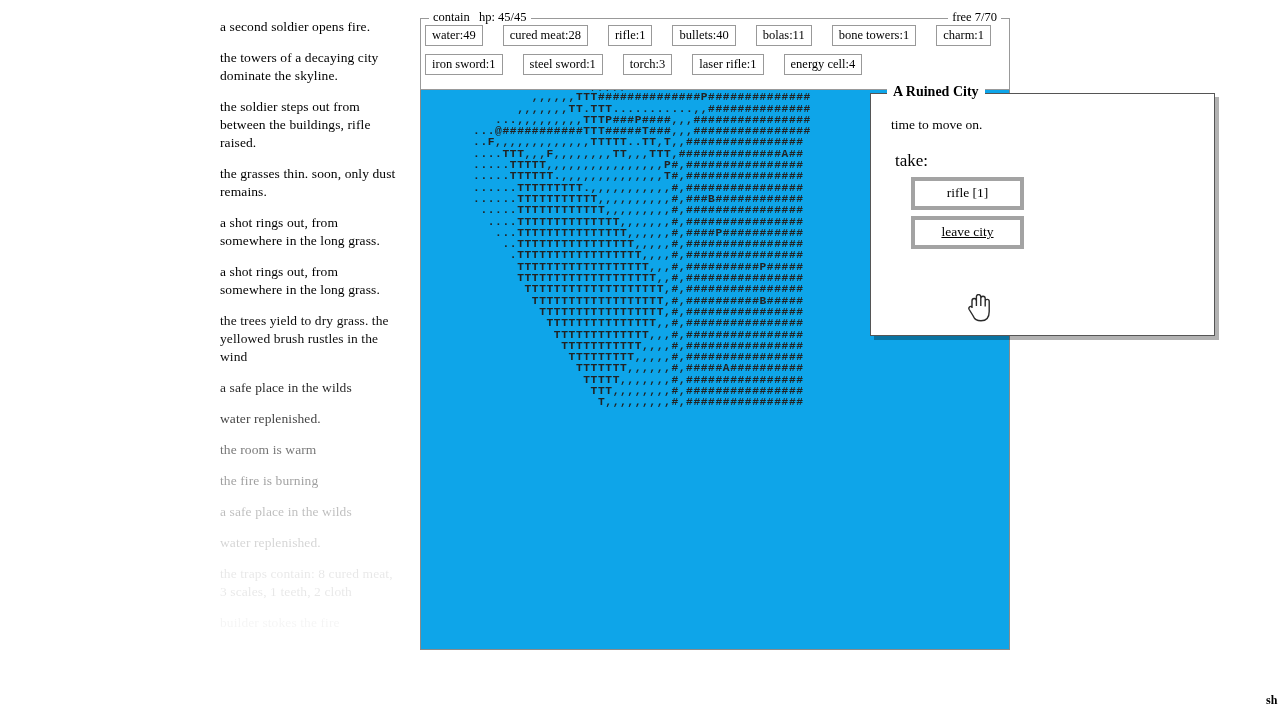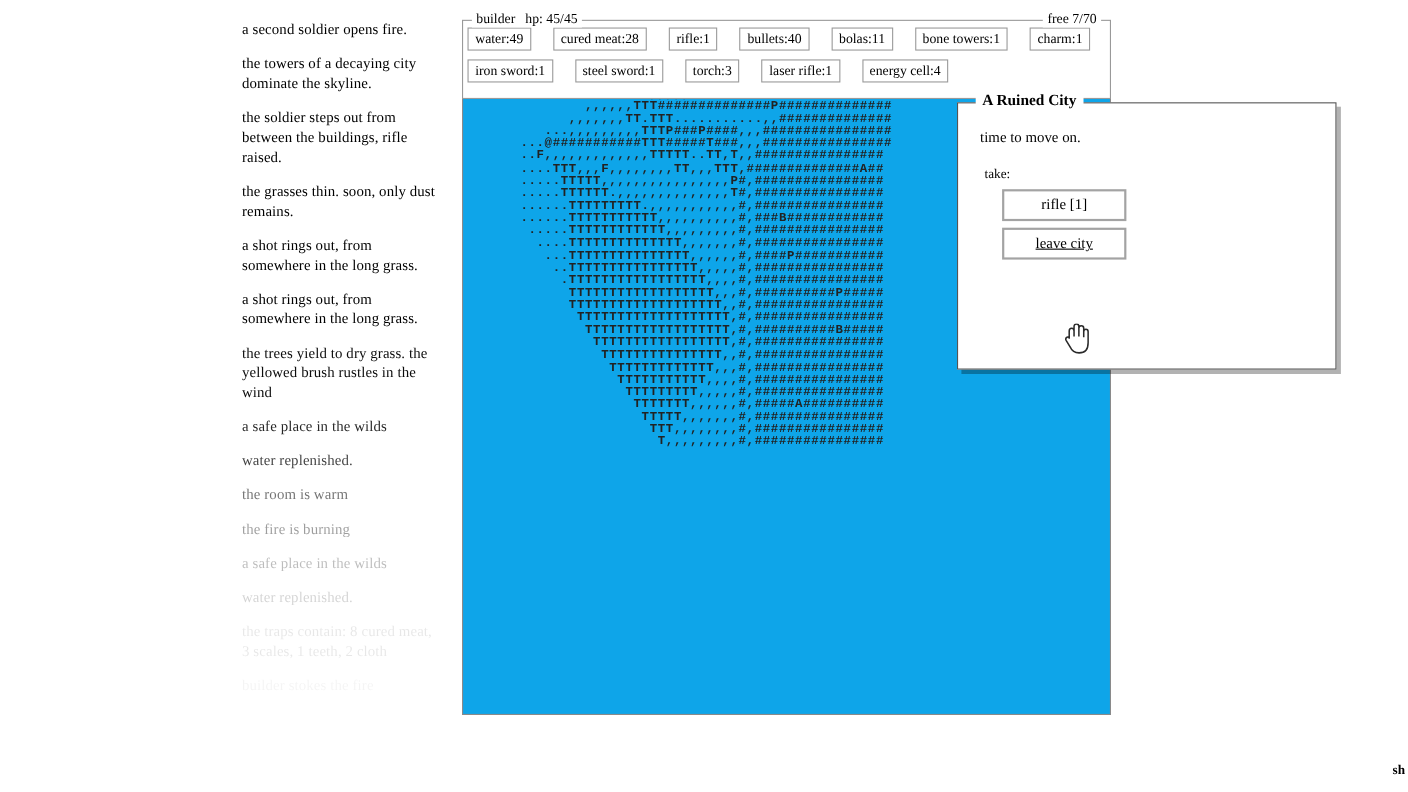--- a/index.html
+++ b/index.html
@@ -142,26 +142,26 @@
   }
   #event-body {
     padding: 22px 20px 10px 20px;
   }
   .event-line {
     font-size: 13.5px;
     line-height: 18px;
     margin-bottom: 17px;
   }
   #take-label {
-    font-size: 12px;
+    font-size: 17px;
     margin: 6px 0 6px 4px;
   }
   .event-btn {
     width: 113px;
-    border: 2px solid #a3a3a3;
+    border: 4px solid #a3a3a3;
     background: #fff;
     text-align: center;
     font-family: "Liberation Serif", serif;
     font-size: 13.5px;
     padding: 4px 0 5px 0;
     margin: 0 0 6px 20px;
     cursor: pointer;
     box-sizing: border-box;
   }
   .event-btn.hovered span { text-decoration: underline; }
@@ -237,21 +237,21 @@
                   TTTTTTTTTTT,,,,#,################
                    TTTTTTTTT,,,,,#,################
                     TTTTTTT,,,,,,#,#####A##########
                      TTTTT,,,,,,,#,################
                       TTT,,,,,,,,#,################
                        T,,,,,,,,,#,################</div>
   </div>
 
   <div id="rucksack">
     <div class="panel-legend">
-      <span>builder</span>
+      <span>contain</span>
       <span class="hp">hp: 45/45</span>
     </div>
     <div class="panel-legend-right">free 7/70</div>
     <div id="chip-rows">
         <div class="chip-row">
           <div class="chip">water:49</div>
           <div class="chip">cured meat:28</div>
           <div class="chip">rifle:1</div>
           <div class="chip">bullets:40</div>
           <div class="chip">bolas:11</div>

